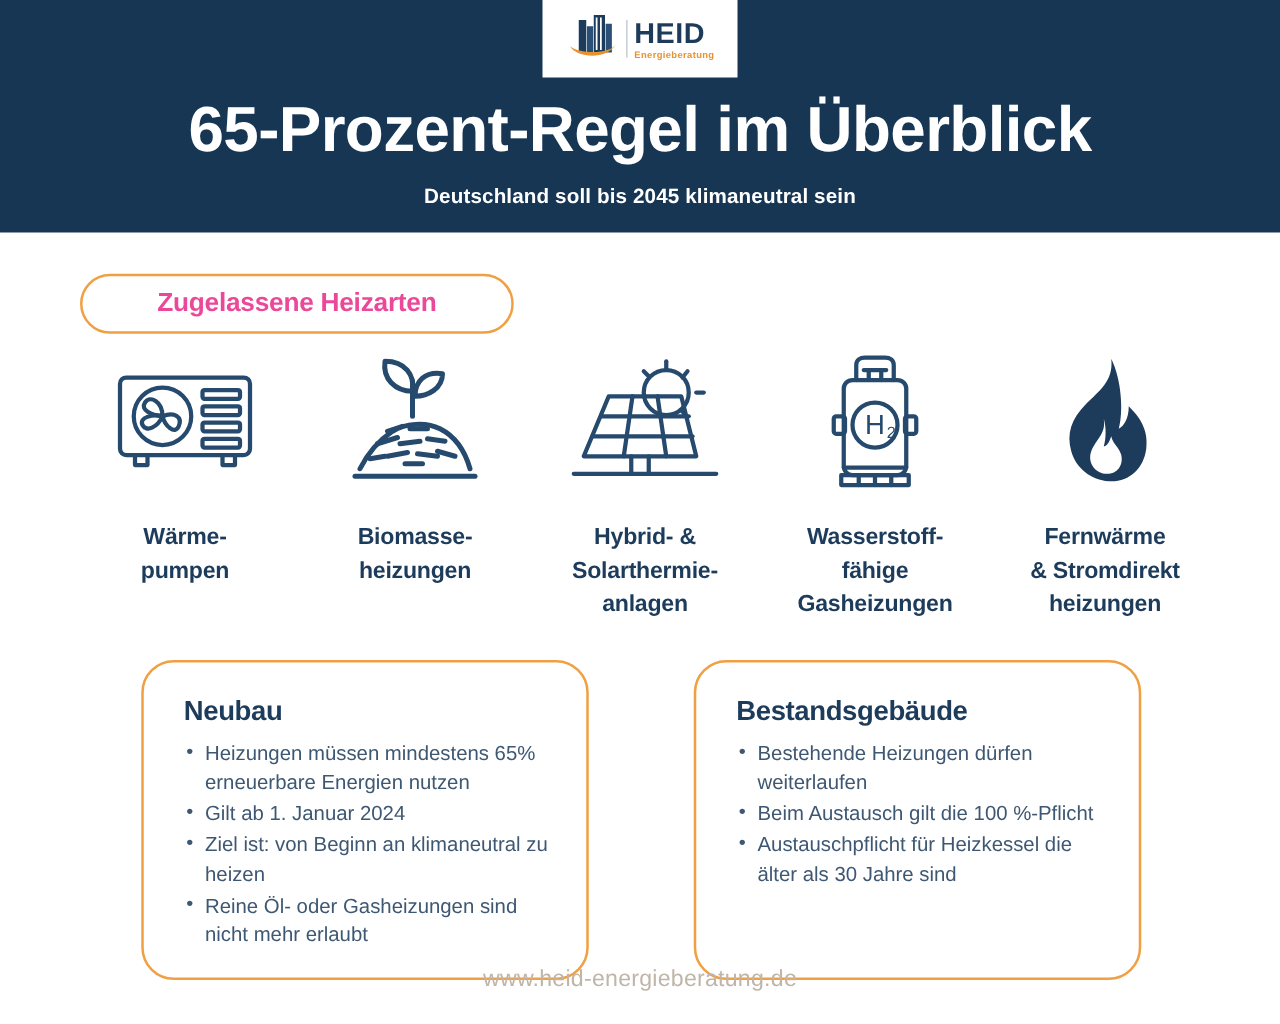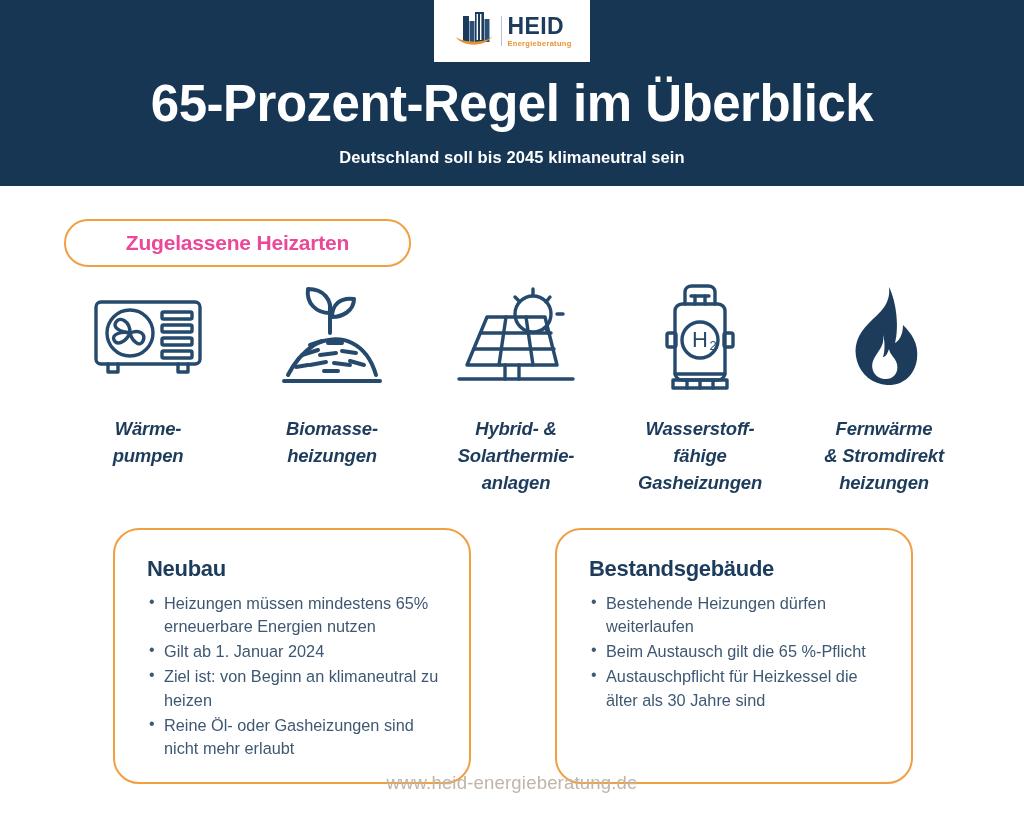--- a/index.html
+++ b/index.html
@@ -140,21 +140,20 @@
   }
   .icon-label {
     margin-top: 24px;
     text-align: center;
     color: #1d3c5c;
     font-size: 18.5px;
     font-weight: bold;
     line-height: 1.45;
     letter-spacing: -0.2px;
     white-space: pre-line;
-    font-style: italic;
   }
 
   
   .cards {
     position: absolute;
     top: 528px;
     left: 113px;
     width: 800px;
     display: flex;
     justify-content: space-between;
@@ -368,21 +367,21 @@
         <li>Gilt ab 1. Januar 2024</li>
         <li>Ziel ist: von Beginn an klimaneutral zu heizen</li>
         <li>Reine Öl- oder Gasheizungen sind nicht mehr erlaubt</li>
       </ul>
     </div>
 
     <div class="card">
       <div class="card-title">Bestandsgebäude</div>
       <ul class="card-list">
         <li>Bestehende Heizungen dürfen weiterlaufen</li>
-        <li>Beim Austausch gilt die 65 %-Pflicht</li>
+        <li>Beim Austausch gilt die 100 %-Pflicht</li>
         <li>Austauschpflicht für Heizkessel die älter als 30 Jahre sind</li>
       </ul>
     </div>
 
   </div>
 
   <div class="footer">www.heid-energieberatung.de</div>
 
 </div>
 

